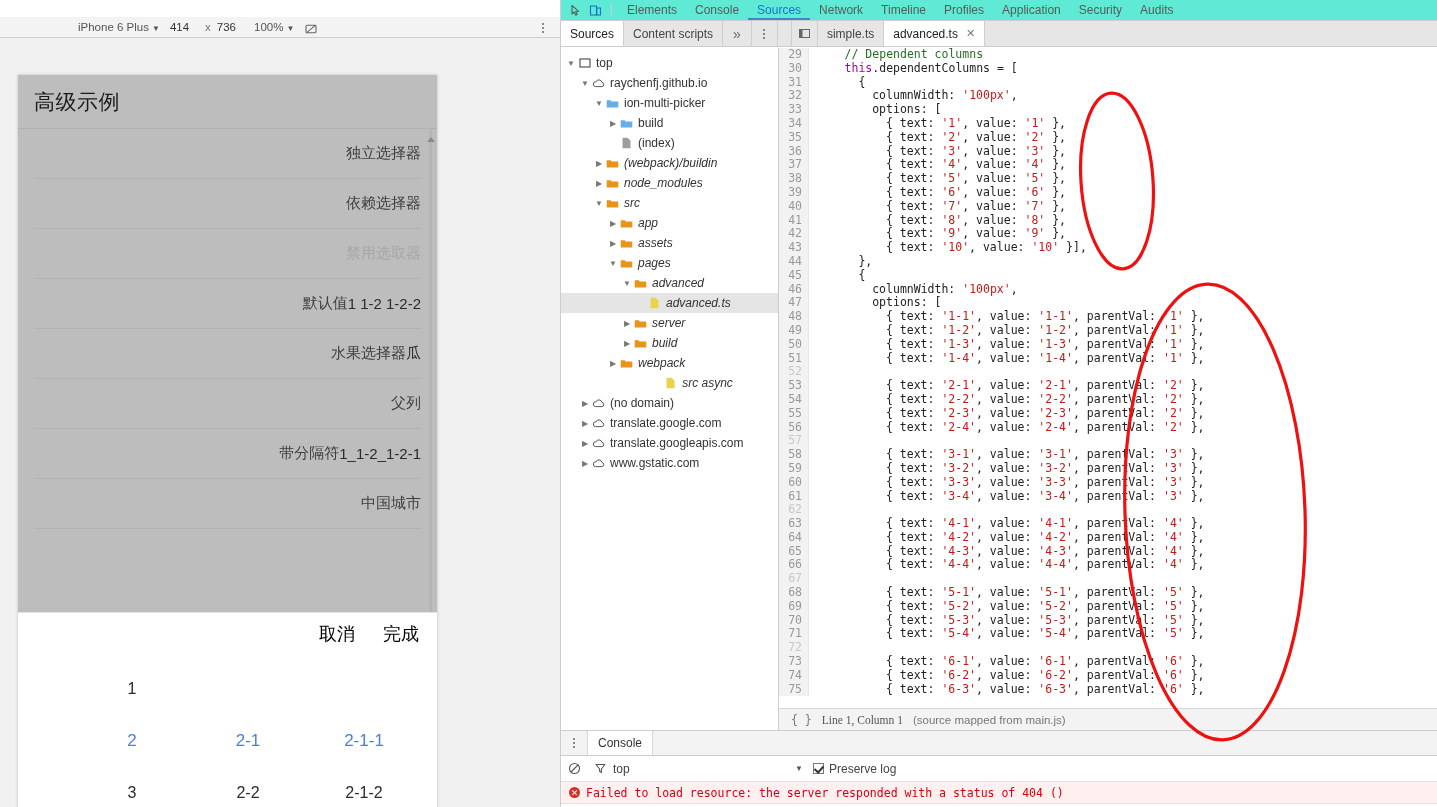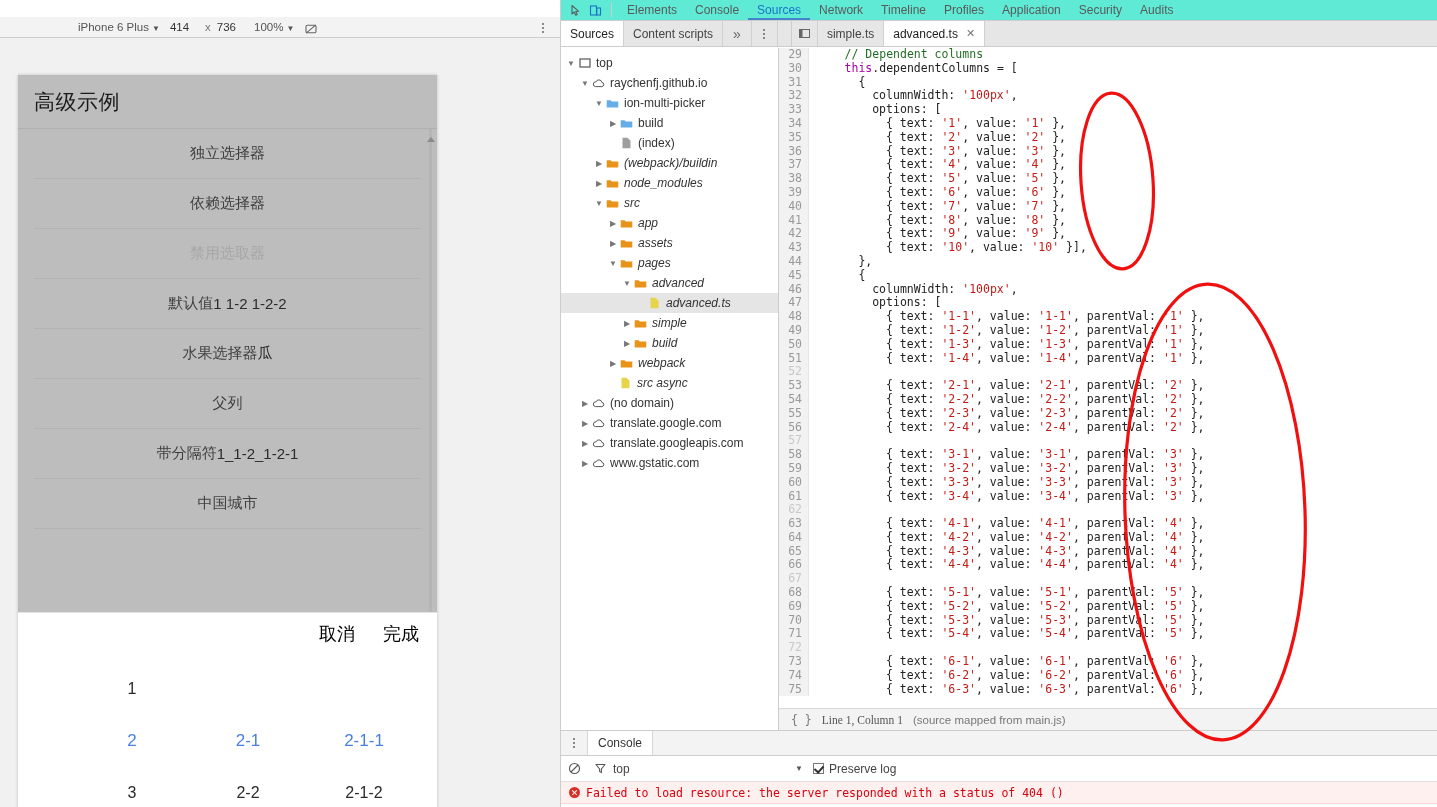--- a/index.html
+++ b/index.html
@@ -43,21 +43,21 @@
   #phone-header {
     height:54px; background:#bdbdbd; display:flex; align-items:center;
     padding:0 16px; border-bottom:1px solid #b0b0b0;
   }
   #phone-header .title { font-size:21px; color:#1b1b1b; letter-spacing:.5px; }
   #phone-content {
     position:relative; height:483px; background:#bdbdbd; overflow:hidden;
   }
   .list-item {
     height:50px; margin:0 16px; display:flex; align-items:center;
-    justify-content:center; border-bottom:1px solid #b3b3b3;
+    justify-content:flex-end; border-bottom:1px solid #b3b3b3;
     font-size:15px; color:#3f3f3f;
   }
   .list-item .val { color:#2b2b2b; font-size:15px; }
   .list-item.disabled .lbl { color:#a7a7a7; }
   #phone-scrollbar {
     position:absolute; right:2px; top:0; width:9px; height:483px;
     background:#bdbdbd;
   }
   #phone-scrollbar .track { position:absolute; left:3px; top:0; width:3px; height:100%; background:#b5b5b5; }
   #phone-scrollbar .arrow {
@@ -480,41 +480,41 @@
           </span>
           <span class="tree-label it">advanced.ts</span>
         </div>
         <div class="tree-row" style="padding-left: 60px;">
           <span class="tw">▶</span>
           <span class="tree-ico">
             <svg width="13" height="11" viewBox="0 0 13 11">
               <path d="M0.7 2.2h4l1 1.2h6.6v6.1H0.7z" fill="#e8941a"></path>
             </svg>
           </span>
-          <span class="tree-label it">simple</span>
+          <span class="tree-label it">server</span>
         </div>
         <div class="tree-row" style="padding-left: 60px;">
           <span class="tw">▶</span>
           <span class="tree-ico">
             <svg width="13" height="11" viewBox="0 0 13 11">
               <path d="M0.7 2.2h4l1 1.2h6.6v6.1H0.7z" fill="#e8941a"></path>
             </svg>
           </span>
           <span class="tree-label it">build</span>
         </div>
         <div class="tree-row" style="padding-left: 46px;">
           <span class="tw">▶</span>
           <span class="tree-ico">
             <svg width="13" height="11" viewBox="0 0 13 11">
               <path d="M0.7 2.2h4l1 1.2h6.6v6.1H0.7z" fill="#e8941a"></path>
             </svg>
           </span>
           <span class="tree-label it">webpack</span>
         </div>
-        <div class="tree-row" style="padding-left: 45px;">
+        <div class="tree-row" style="padding-left: 45px; justify-content: center;">
           <span class="tw"></span>
           <span class="tree-ico">
             <svg width="11" height="12" viewBox="0 0 11 12">
               <path d="M1.5 0.8h5l3 3v7.4h-8z" fill="#e8d44a"></path>
             </svg>
           </span>
           <span class="tree-label it">src async</span>
         </div>
         <div class="tree-row" style="padding-left: 18px;">
           <span class="tw">▶</span>

